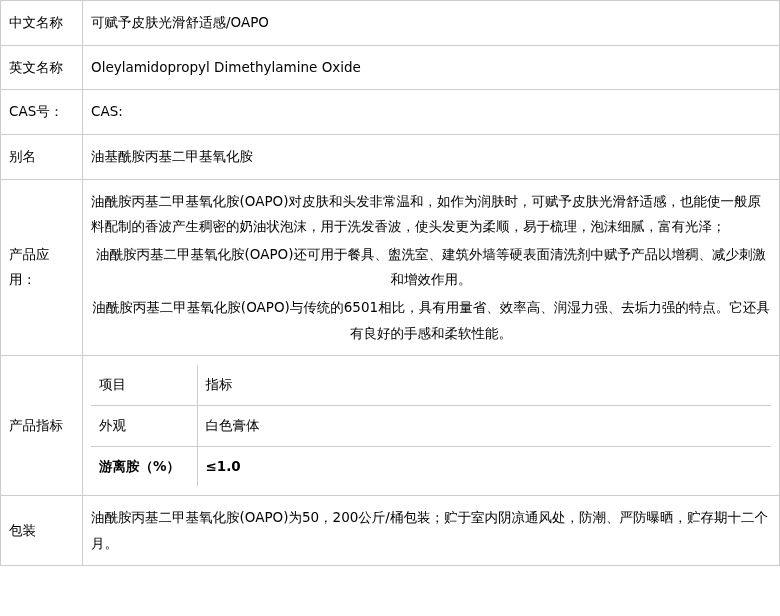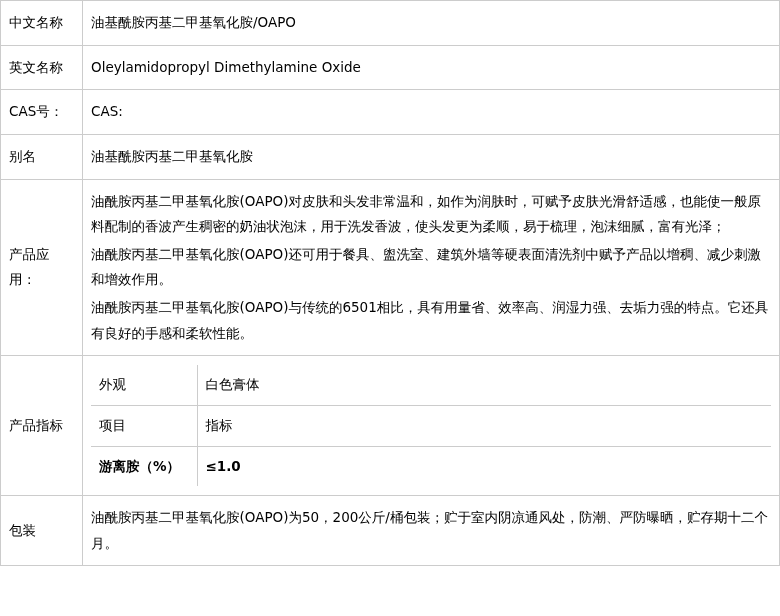--- a/index.html
+++ b/index.html
@@ -36,20 +36,21 @@
   }
   td.value {
     vertical-align: middle;
   }
   .para {
     margin: 0;
     padding: 0;
   }
   .para + .para {
     margin-top: 2px;
+    text-align: center;
   }
   
   td.nested-host {
     padding: 0;
     border: 1px solid #cccccc;
   }
   table.inner {
     border-collapse: collapse;
     width: 100%;
     table-layout: fixed;
@@ -81,21 +82,21 @@
 <body>
 
 <table class="spec">
   <colgroup>
     <col style="width:82px">
     <col>
   </colgroup>
   <tbody>
     <tr>
       <td class="label">中文名称</td>
-      <td class="value">油基酰胺丙基二甲基氧化胺/OAPO</td>
+      <td class="value">可赋予皮肤光滑舒适感/OAPO</td>
     </tr>
     <tr>
       <td class="label">英文名称</td>
       <td class="value">Oleylamidopropyl Dimethylamine Oxide</td>
     </tr>
     <tr>
       <td class="label">CAS号：</td>
       <td class="value">CAS:</td>
     </tr>
     <tr>
@@ -113,26 +114,26 @@
     <tr>
       <td class="label">产品指标</td>
       <td class="nested-host">
         <table class="inner">
           <colgroup>
             <col style="width:106px">
             <col>
           </colgroup>
           <tbody>
             <tr>
+              <td class="c1">项目</td>
+              <td>指标</td>
+            </tr>
+            <tr>
               <td class="c1">外观</td>
               <td>白色膏体</td>
-            </tr>
-            <tr>
-              <td class="c1">项目</td>
-              <td>指标</td>
             </tr>
             <tr>
               <td class="c1">游离胺（%）</td>
               <td>≤1.0</td>
             </tr>
           </tbody>
         </table>
       </td>
     </tr>
     <tr>

